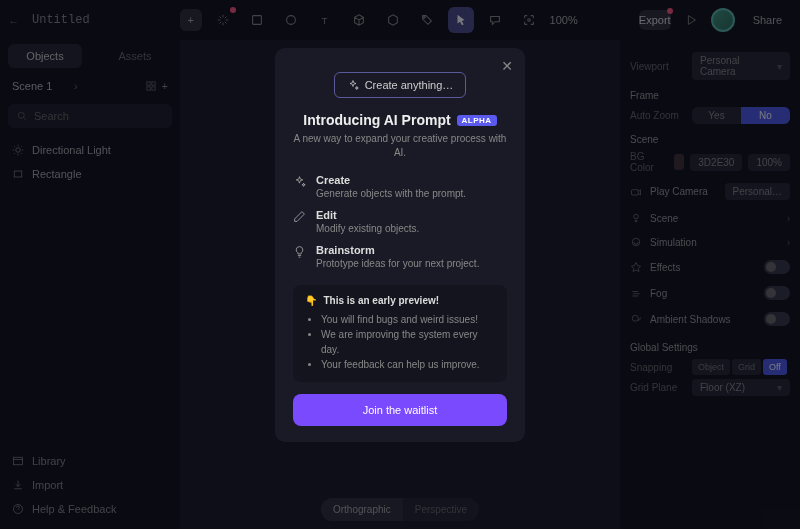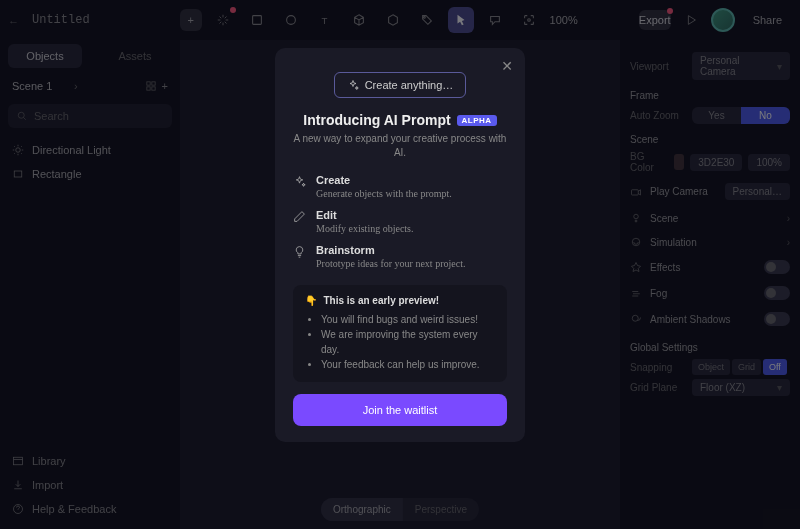--- a/index.html
+++ b/index.html
@@ -79,21 +79,21 @@
 .close { position:absolute; top:10px; right:12px; color:#888; font-size:14px; cursor:pointer; }
 .pill { display:inline-flex; align-items:center; gap:6px; border:1px solid #5a5a9a; padding:6px 12px; border-radius:6px; margin:8px auto 14px; font-size:11px; color:#ccc; }
 .pill svg { width:12px; }
 .center { text-align:center; }
 .mtitle { color:#eee; font-size:14px; font-weight:600; display:inline-flex; align-items:center; gap:6px; }
 .alpha { background:#5a5aee; color:#fff; font-size:8px; padding:1px 5px; border-radius:3px; font-weight:700; letter-spacing:0.5px; }
 .msub { color:#888; font-size:10px; margin:4px 0 14px; line-height:1.4; }
 .feat { display:flex; gap:10px; margin:10px 0; align-items:flex-start; }
 .feat svg { width:13px; color:#aaa; flex-shrink:0; margin-top:1px; }
 .feat .ft { color:#ddd; font-size:11px; font-weight:600; }
-.feat .fd { color:#888; font-size:10px; margin-top:2px;font-family:Liberation Serif, serif; }
+.feat .fd { color:#888; font-size:10px; margin-top:2px; }
 .early-box { background:#14141e; border-radius:8px; padding:10px 12px; margin:16px 0 12px; }
 .early-head { display:flex; align-items:center; gap:6px; color:#ddd; font-size:10px; font-weight:600; margin-bottom:6px; }
 .early-box ul { list-style:disc; padding-left:16px; color:#888; font-size:10px; line-height:1.5; }
 .cta { background:#7a4aff; color:#fff; text-align:center; padding:10px; border-radius:8px; font-size:11px; font-weight:500; }
 </style>
 </head>
 <body>
 
 <div class="app">
 

